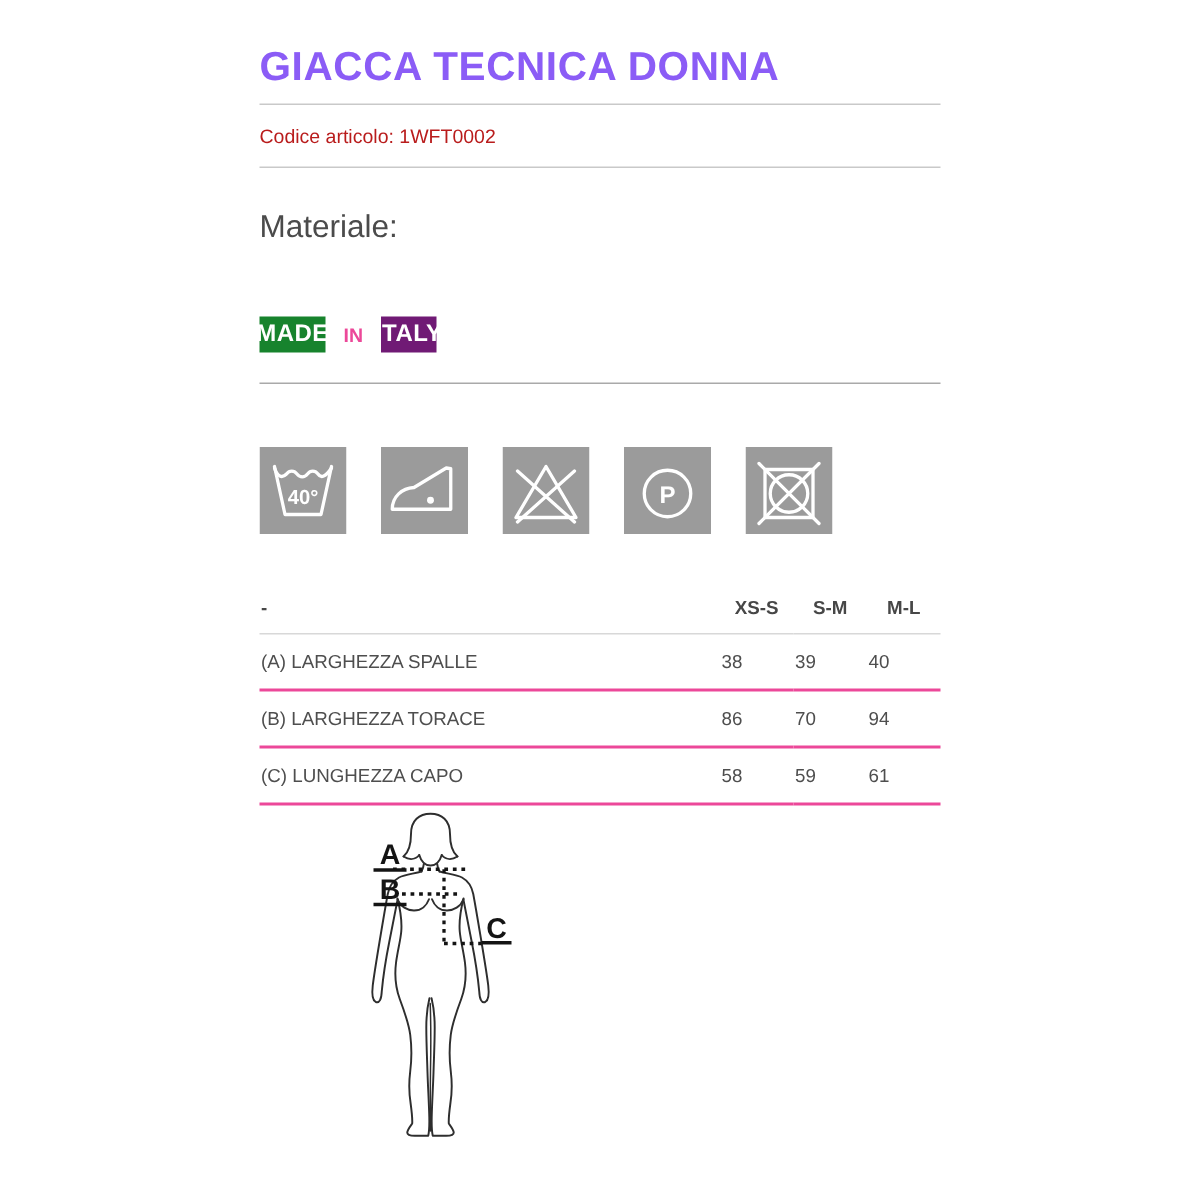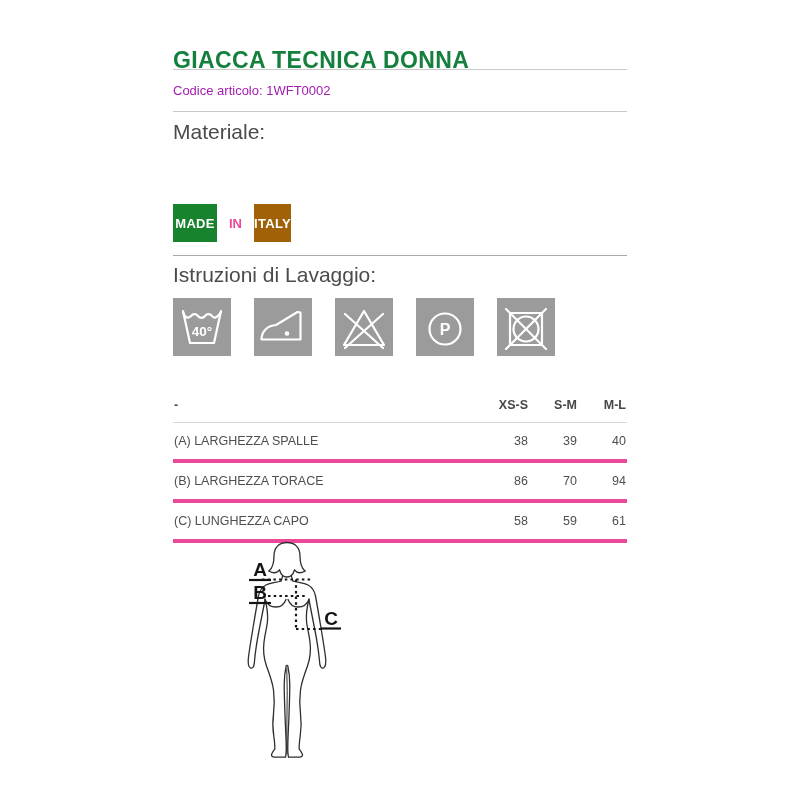--- a/index.html
+++ b/index.html
@@ -1,64 +1,63 @@
 <!DOCTYPE html>
 <html><head>
 <meta charset="utf-8">
 <style>
   html,body{margin:0;padding:0;background:#fff;}
   .page{position:relative;width:800px;height:800px;background:#ffffff;
         font-family:"Liberation Sans",sans-serif;overflow:hidden;}
   .hr{position:absolute;left:173px;width:454px;height:1px;background:#c9c9c9;}
-  .title{position:absolute;left:173px;top:47px;font-size:23px;font-weight:600;
-         color:#15803d;letter-spacing:0.4px;}
-  .code{position:absolute;left:173px;top:83px;font-size:13px;color:#a21caf;}
-  .h-light{position:absolute;left:173px;font-size:21px;font-weight:400;color:#4b4b4b;}
+  .title{position:absolute;left:173px;top:29px;font-size:27px;font-weight:600;
+         color:#8b5cf6;letter-spacing:0.4px;}
+  .code{position:absolute;left:173px;top:83px;font-size:13px;color:#b91c1c;}
+  .h-light{position:absolute;left:173px;font-size:21px;font-weight:400;color:#4b4b4b;margin-top:20px;}
   .mat-lines{position:absolute;left:173px;top:152px;font-size:12.5px;color:#4f4f4f;
              line-height:18px;letter-spacing:0.2px;}
   .badges{position:absolute;left:173px;top:204px;height:38px;display:flex;
           align-items:center;gap:12px;}
-  .badge{height:38px;display:flex;align-items:center;justify-content:center;
-         color:#ffffff;font-weight:700;font-size:13px;letter-spacing:0.3px;}
+  .badge{height:24px;display:flex;align-items:center;justify-content:center;
+         color:#ffffff;font-weight:700;font-size:16px;letter-spacing:0.3px;}
   .badge.made{width:44px;}
   .badge.italy{width:37px;}
   .in-label{font-size:13px;font-weight:700;color:#ec4899;}
   .icons{position:absolute;left:173px;top:298px;display:flex;gap:23px;}
   .care{width:58px;height:58px;display:block;}
   .care svg{display:block;}
   table.sizes{position:absolute;left:173px;top:388px;width:454px;
               border-collapse:collapse;font-size:12.5px;color:#4e4e4e;}
   table.sizes th{font-weight:600;color:#474747;height:32px;vertical-align:middle;
                  border-bottom:1px solid #d8d8d8;}
-  table.sizes td{height:34px;vertical-align:middle;border-bottom:4px solid #ec4899;}
+  table.sizes td{height:34px;vertical-align:middle;border-bottom:2px solid #ec4899;}
   table.sizes .lbl{text-align:left;}
-  table.sizes .num{text-align:right;width:47px;}
+  table.sizes .num{width:47px;}
   .diagram{position:absolute;left:235px;top:533px;}
 </style>
 </head>
 <body>
 
 <div class="page">
 
   <div class="title">GIACCA TECNICA DONNA</div>
   <div class="hr" style="top:69px"></div>
 
   <div class="code">Codice articolo: 1WFT0002</div>
   <div class="hr" style="top:111px"></div>
 
   <div class="h-light" style="top:120px">Materiale:</div>
 
   <div class="badges">
     <div class="badge made" style="background-color: rgb(23, 131, 45);">MADE</div>
     <div class="in-label">IN</div>
-    <div class="badge italy" style="background-color: #a16207;">ITALY</div>
+    <div class="badge italy" style="background-color: #701a75;">ITALY</div>
   </div>
 
   <div class="hr" style="top:255px;background:#a9a9a9"></div>
-  <div class="h-light" style="top:263px">Istruzioni di Lavaggio:</div>
 
   <div class="icons">
     <span class="care">
       <svg width="58" height="58" viewBox="0 0 58 58">
         <rect x="0" y="0" width="58" height="58" fill="#9b9b9b"></rect>
         <g stroke="#ffffff" stroke-width="2.2" fill="none" stroke-linecap="round" stroke-linejoin="round">
           <path d="M10,13 L17,45 L41,45 L48,13"></path>
           <path d="M10,14 C12,20 15,21 18,18 C20,15.5 23,15.5 25,18 C27,20.5 30,20.5 32,18 C34,15.5 37,15.5 39,18 C41,21 44,20 48,14"></path>
         </g>
         <text x="29" y="38" text-anchor="middle" font-size="13.5" font-weight="700" fill="#ffffff">40°</text>

